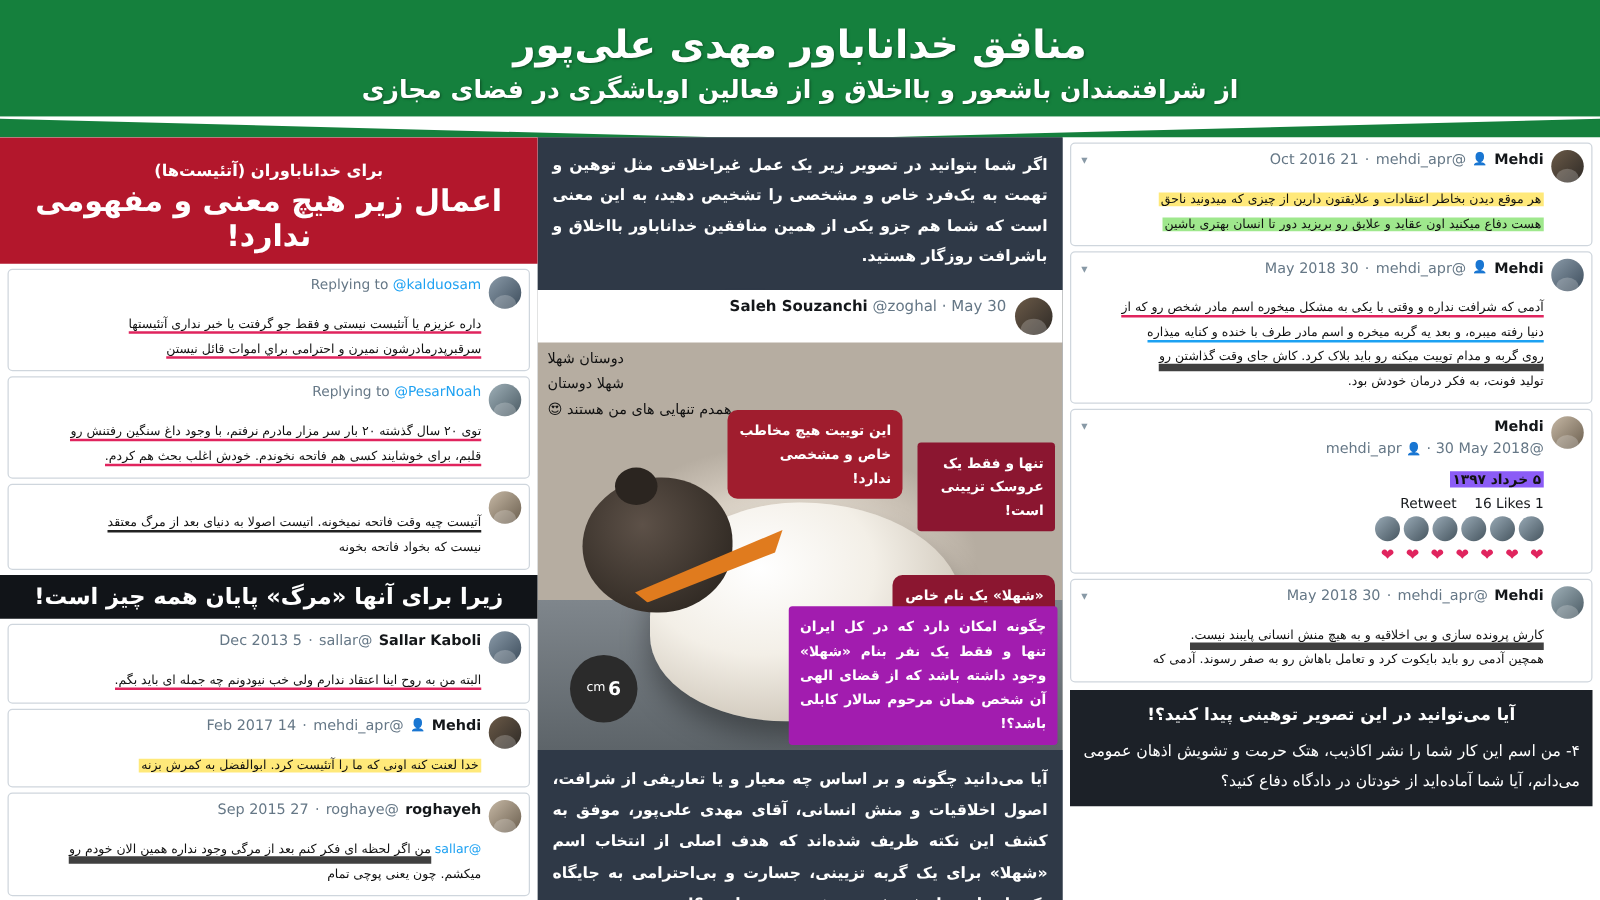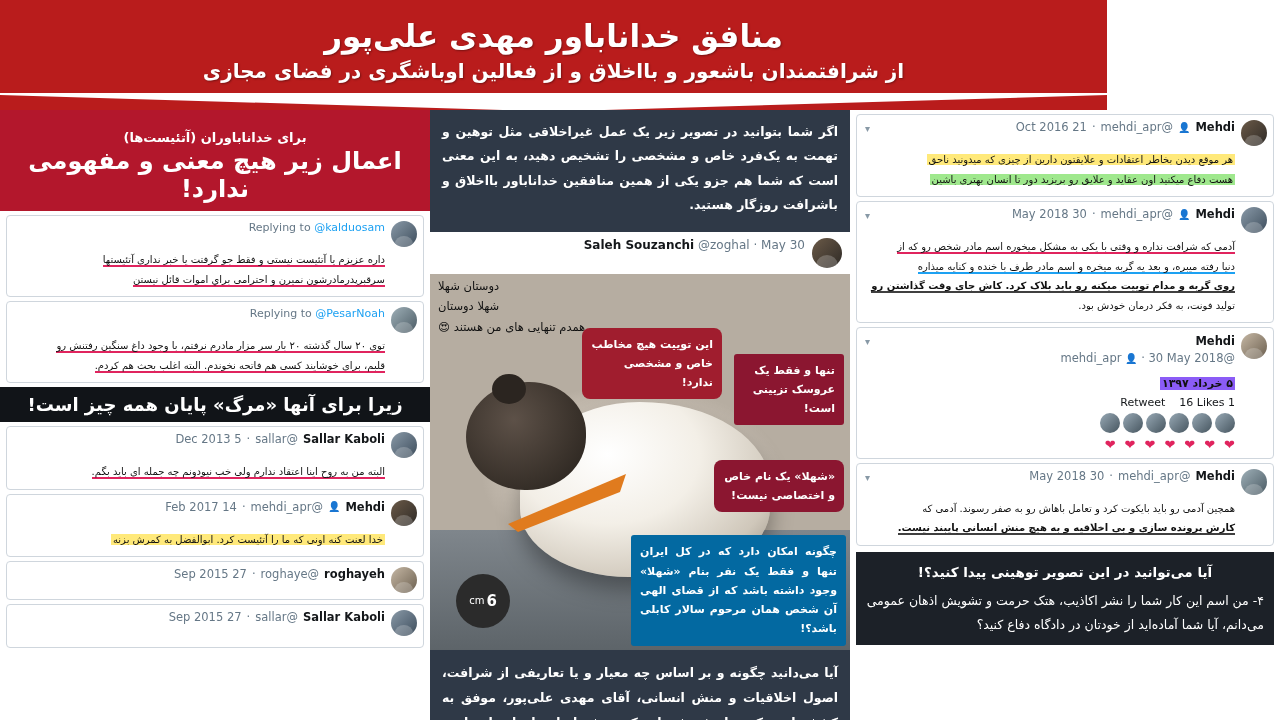--- a/index.html
+++ b/index.html
@@ -5,22 +5,22 @@
   * { box-sizing: border-box; }
   html, body { margin:0; padding:0; }
   body {
     width:1280px; height:720px; overflow:hidden;
     font-family: "DejaVu Sans", "Liberation Sans", sans-serif;
     background:#ffffff; color:#111;
     position:relative;
   }
   
   .header {
-    position:absolute; left:0; top:0; width:1107px; height:110px;
-    background:#b91c1c;
+    position:absolute; left:0; top:0; width:1280px; height:110px;
+    background:#15803d;
     overflow:hidden;
   }
   .header .chev {
     position:absolute; left:0; bottom:-1px; width:100%; height:18px;
   }
   .header-inner {
     position:absolute; inset:0;
     display:flex; flex-direction:column; align-items:center; justify-content:center;
     padding-bottom:8px;
   }
@@ -65,21 +65,21 @@
   .badge-person { color:#b5651d; font-size:10px; }
   .chev-down {
     position:absolute; left:8px; top:8px; color:#8899a6; font-size:10px;
   }
   .tw-body { font-size:10px; line-height:1.85; margin-top:17px; text-align:right; }
   .tw-body div { margin:1px 0; }
   .hl-g { background:#9fe88d; padding:0 2px; }
   .hl-y { background:#ffe97a; padding:0 2px; }
   .hl-gray{ background:#8b5cf6; padding:0 2px;}
   .u-r { border-bottom:2px solid #e0245e; }
-  .u-g { border-bottom:2px solid #404040;font-weight:bold; }
+  .u-g { border-bottom:6px solid #404040; }
   .u-b { border-bottom:2px solid #1da1f2; }
   .u-o { border-bottom:2px solid #e08b1c; }
   .u-k { border-bottom:2px solid #222; }
   .tw-stats { font-size:11px; color:#14171a; margin-top:5px; }
   .likers { display:flex; gap:3px; margin-top:4px; }
   .likers .sm {
     width:20px;height:20px;border-radius:50%;
     background:linear-gradient(135deg,#98a9b5,#46555f);
   }
   .hearts { display:flex; gap:9px; margin-top:4px; color:#e0245e; font-size:13px; }
@@ -95,21 +95,21 @@
   .mid-top {
     background:#2f3947; color:#fff; font-size:12.5px; line-height:1.95;
     padding:10px 12px 14px 12px; text-align:justify; font-weight:bold;
     position:relative;
   }
   .mid-top::after{
     content:""; position:absolute; left:150px; bottom:-13px;
     border-left:16px solid transparent; border-right:16px solid transparent;
     border-top:14px solid #2f3947;
   }
-  .photo-wrap { position:relative; width:420px; height:418px; background:#cfd3d6; overflow:hidden; }
+  .photo-wrap { position:relative; width:420px; height:368px; background:#cfd3d6; overflow:hidden; }
   .photo-tweet-head {
     position:absolute; right:0; top:0; width:100%; padding:6px 8px;
     background:#fff; display:flex; align-items:flex-start; gap:7px; z-index:5;
   }
   .photo-bg {
     position:absolute; inset:0;
     background:
       radial-gradient(ellipse 150px 90px at 48% 58%, #f1ece3 0%, #e6ded2 45%, #cdc4b8 70%, #b6ada1 100%),
       linear-gradient(180deg,#9aa0a4 0%, #b9bec1 35%, #cfd2d4 60%, #8e9398 100%);
   }
@@ -142,21 +142,21 @@
   .scale-badge small { font-size:10px; font-weight:normal; }
 
   
   .callout {
     position:absolute; color:#fff; font-size:11px; font-weight:bold;
     line-height:1.75; padding:7px 9px; text-align:right; z-index:8;
     border-radius:3px;
   }
   .callout.maroon { background:#8b1630; }
   .callout.red2 { background:#a01d2e; }
-  .callout.orange { background:#0369a1; color:#fff; }
+  .callout.orange { background:#a21caf; color:#fff; }
   .co-1 { right:6px;  top:122px; width:110px; }
   .co-2 { right:128px;top:96px;  width:140px; border-radius:8px; }
   .co-3 { right:6px;  top:228px; width:130px; border-radius:8px; }
   .co-4 { right:4px;  bottom:4px;width:215px; text-align:justify; }
   .arrow-orange {
     position:absolute; right:222px; bottom:118px; width:120px; height:60px; z-index:7;
   }
   .mid-bottom {
     background:#2f3947; color:#fff; font-size:12.5px; line-height:2;
     padding:10px 12px; text-align:justify; font-weight:bold;
@@ -285,22 +285,22 @@
       <div class="tw-row">
         <div class="avatar a4"></div>
         <div style="flex:1">
           <div class="tw-head">
             <span class="tw-name">Mehdi</span>
             <span class="tw-handle">@mehdi_apr</span>
             <span class="tw-dot">·</span>
             <span class="tw-date">30 May 2018</span>
           </div>
           <div class="tw-body">
+            <div><span class="u-g">کارش پرونده سازی و بی اخلاقیه و به هیچ منش انسانی پایبند نیست.</span></div>
             <div><span>همچین آدمی رو باید بایکوت کرد و تعامل باهاش رو به صفر رسوند. آدمی که</span></div>
-            <div><span class="u-g">کارش پرونده سازی و بی اخلاقیه و به هیچ منش انسانی پایبند نیست.</span></div>
           </div>
         </div>
       </div>
     </div>
 
     <div class="dark-bar">
       <span>آیا می‌توانید در این تصویر توهینی پیدا کنید؟!</span>
       <span class="q2">۴- من اسم این کار شما را نشر اکاذیب، هتک حرمت و تشویش اذهان عمومی می‌دانم، آیا شما آماده‌اید از خودتان در دادگاه دفاع کنید؟</span>
     </div>
 
@@ -377,26 +377,37 @@
     <div class="tweet">
       <div class="tw-row">
         <div class="avatar a4"></div>
         <div style="flex:1">
           <div class="reply-to">
             <span>Replying to</span>
             <b>@PesarNoah</b>
           </div>
           <div class="tw-body">
             <div><span class="u-r">توی ۲۰ سال گذشته ۲۰ بار سر مزار مادرم نرفتم، با وجود داغ سنگین رفتنش رو</span></div>
-            <div><span class="u-r">قلبم، برای خوشایند کسی هم فاتحه نخوندم. البته اغلب بحث هم کردم.</span></div>
-          </div>
-        </div>
-      </div>
-    </div>
-
+            <div><span class="u-r">قلبم، برای خوشایند کسی هم فاتحه نخوندم. خودش اغلب بحث هم کردم.</span></div>
+          </div>
+        </div>
+      </div>
+    </div>
+
+    <div class="tweet">
+      <div class="tw-row">
+        <div class="avatar a3"></div>
+        <div style="flex:1">
+          <div class="tw-body">
+            <div><span class="u-k">آتیست چیه وقت فاتحه نمیخونه. اتیست اصولا به دنیای بعد از مرگ معتقد</span></div>
+            <div><span>نیست که بخواد فاتحه بخونه</span></div>
+          </div>
+        </div>
+      </div>
+    </div>
 
     <div class="black-band">زیرا برای آنها «مرگ» پایان همه چیز است!</div>
 
     <div class="tweet">
       <div class="tw-row">
         <div class="avatar a2"></div>
         <div style="flex:1">
           <div class="tw-head">
             <span class="tw-name">Sallar Kaboli</span>
             <span class="tw-handle">@sallar</span>
@@ -430,20 +441,27 @@
 
     <div class="tweet">
       <div class="tw-row">
         <div class="avatar a3"></div>
         <div style="flex:1">
           <div class="tw-head">
             <span class="tw-name">roghayeh</span>
             <span class="tw-handle">@roghaye</span>
             <span class="tw-dot">·</span>
             <span class="tw-date">27 Sep 2015</span>
+          </div>
+          <div class="tw-body">
+            <div>
+              <span class="mention">@sallar</span>
+              <span class="u-g">من اگر لحظه ای فکر کنم بعد از مرگی وجود نداره همین الان خودم رو</span>
+            </div>
+            <div><span>میکشم. چون یعنی پوچی تمام</span></div>
           </div>
         </div>
       </div>
     </div>
 
     <div class="tweet">
       <div class="tw-row">
         <div class="avatar a2"></div>
         <div style="flex:1">
           <div class="tw-head">

